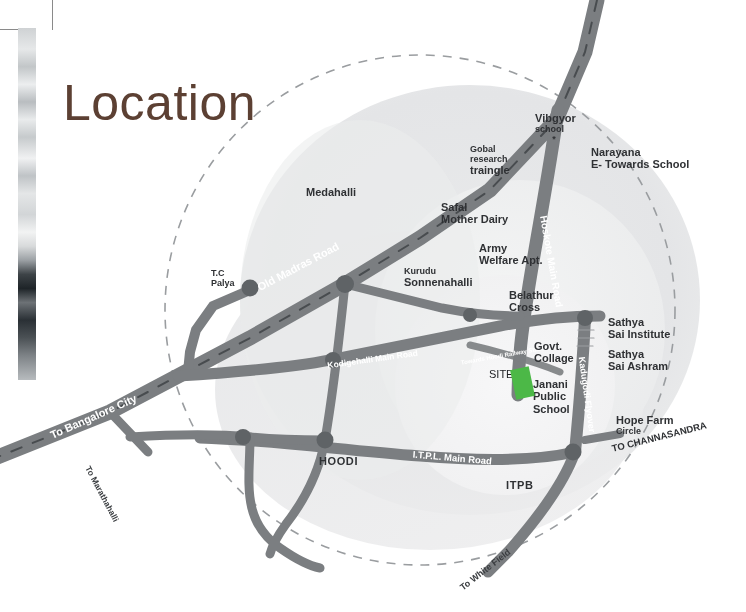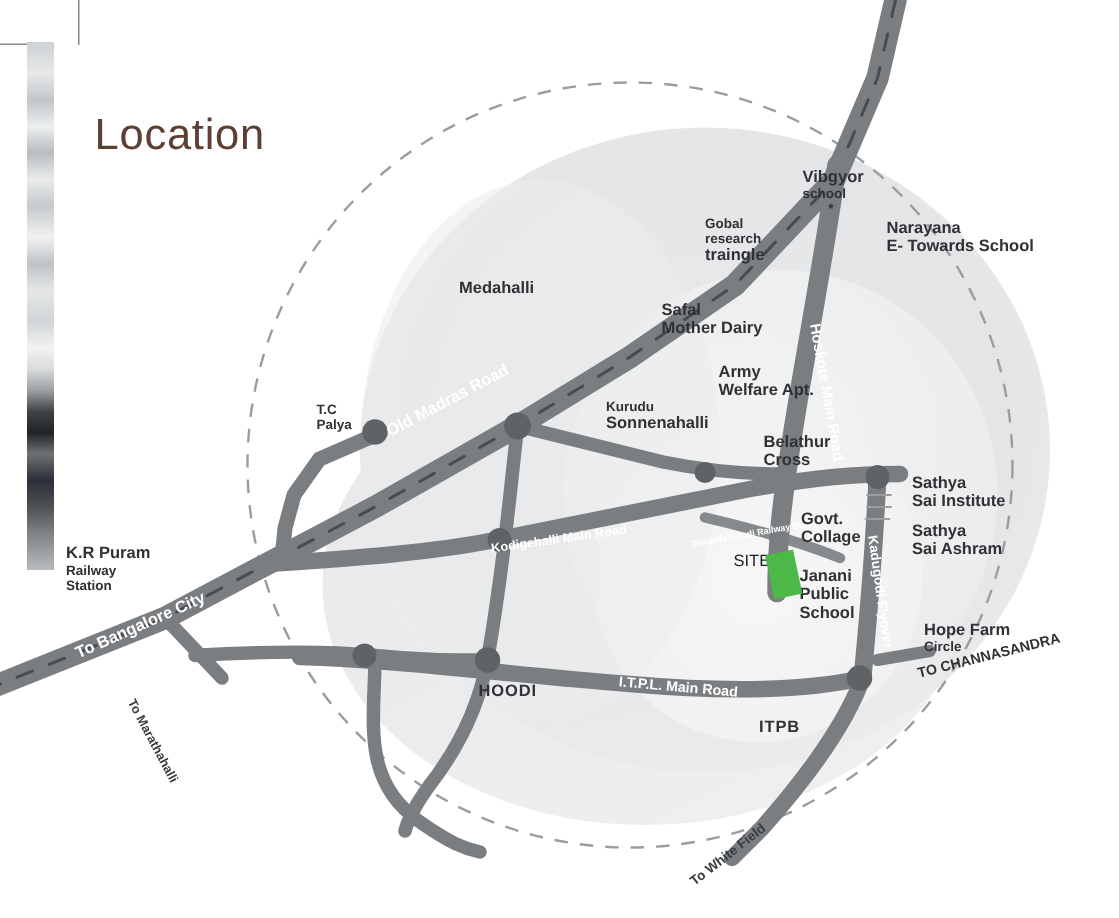--- a/index.html
+++ b/index.html
@@ -63,21 +63,21 @@
     top: 29px;
     width: 20px;
     height: 1px;
     background: #8a8a8a;
     z-index: 6;
   }
   #title {
     position: absolute;
     left: 63px;
     top: 74px;
-    font-size: 29px;
+    font-size: 50px;
     font-weight: 400;
     color: #5c4033;
     letter-spacing: 0.5px;
     font-family: "Liberation Sans", sans-serif;
     z-index: 7;
     white-space: nowrap;
   }
   #map-svg {
     position: absolute;
     left: 0;
@@ -259,25 +259,20 @@
       <text id="svg-to-channasandra" x="660" y="440" fill="#2f3134" font-size="9.5" font-family="Liberation Sans, sans-serif" font-weight="bold" text-anchor="middle" transform="rotate(-14 660 440)">TO CHANNASANDRA</text>
     </g>
   </svg>
 
   <div id="corner-rule-v"></div>
   <div id="corner-rule-h"></div>
   <div id="photo-strip"></div>
 
   <div id="title">Location</div>
 
-  <div class="maplabel lbl-place ctr" style="left:44px; top:363px;">
-    <div>K.R Puram</div>
-    <div class="lbl-small">Railway</div>
-    <div class="lbl-small">Station</div>
-  </div>
 
   <div class="maplabel lbl-small ctr" style="left:211px; top:268px;">
     <div>T.C</div>
     <div>Palya</div>
   </div>
 
   <div class="maplabel lbl-place" style="left:306px; top:186px;">Medahalli</div>
 
   <div class="maplabel lbl-place ctr" style="left:404px; top:266px;">
     <div class="lbl-small">Kurudu</div>

